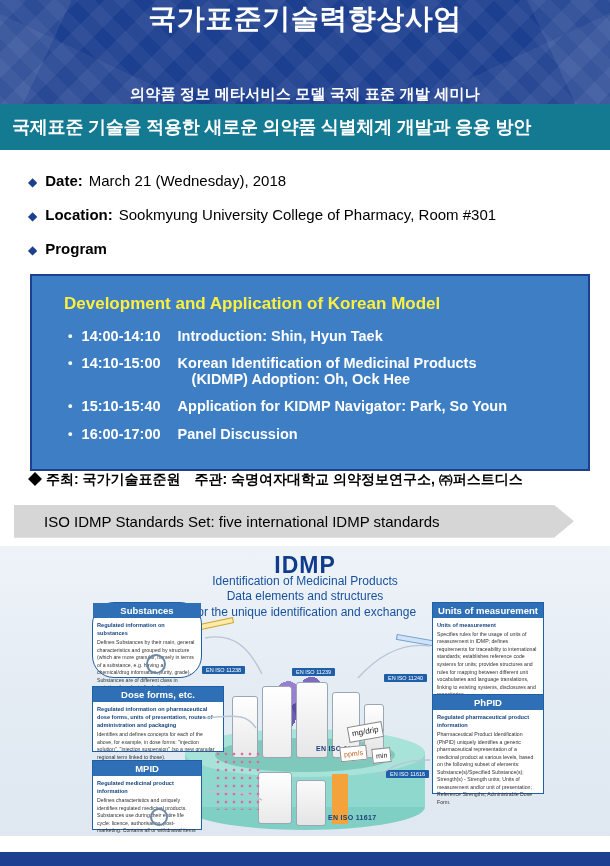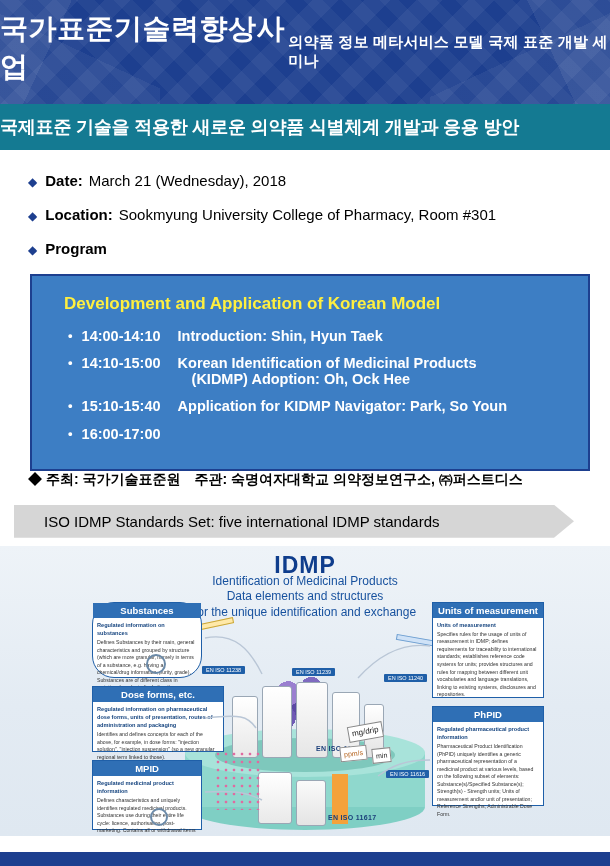--- a/index.html
+++ b/index.html
@@ -21,21 +21,21 @@
   .header {
     position: relative;
     height: 104px;
     background: #1d3f8f;
     background-image:
       linear-gradient(135deg, rgba(255,255,255,0.05) 25%, transparent 25%, transparent 50%, rgba(255,255,255,0.05) 50%, rgba(255,255,255,0.05) 75%, transparent 75%),
       linear-gradient(45deg, rgba(255,255,255,0.04) 25%, transparent 25%, transparent 50%, rgba(255,255,255,0.04) 50%, rgba(255,255,255,0.04) 75%, transparent 75%);
     background-size: 52px 52px, 38px 38px;
     overflow: hidden;
     display: flex;
-    flex-direction: row;
+    flex-direction: column;
     align-items: center;
     justify-content: space-between;
   }
   .header::before {
     content: "";
     position: absolute;
     left: -40px; top: -30px;
     width: 200px; height: 170px;
     background:
       linear-gradient(115deg, rgba(255,255,255,0.07) 0 45%, transparent 45%),
@@ -67,20 +67,21 @@
     font-weight: bold;
     letter-spacing: 0.2px;
   }
 
   
   .teal-band {
     background: #147a92;
     height: 46px;
     display: flex;
     align-items: center;
+    padding-left: 12px;
   }
   .teal-band .band-text {
     color: #ffffff;
     font-size: 18px;
     font-weight: bold;
     letter-spacing: -0.2px;
   }
 
   
   .info {
@@ -309,20 +310,21 @@
         </span>
       </li>
       <li class="program-item">
         <span class="bullet">•</span>
         <span class="pitem-time">15:10-15:40</span>
         <span class="pitem-desc">Application for KIDMP Navigator: Park, So Youn</span>
       </li>
       <li class="program-item">
         <span class="bullet">•</span>
         <span class="pitem-time">16:00-17:00</span>
+        <span class="pitem-desc">Panel Discussion</span>
       </li>
     </ul>
   </div>
 
   <div class="host-row">
     <span>◆ 주최: 국가기술표준원</span>
     <span class="host-sep"></span>
     <span>주관: 숙명여자대학교 의약정보연구소, ㈜퍼스트디스</span>
   </div>
 
@@ -393,21 +395,21 @@
     </div>
 
     <div class="fig-box" style="left:432px; top:56px; width:112px; height:96px;">
       <div class="fb-head">Units of measurement</div>
       <div class="fb-body">
         <b>Units of measurement</b>
         <span>Specifies rules for the usage of units of measurement in IDMP; defines requirements for traceability to international standards; establishes reference code systems for units; provides structures and rules for mapping between different unit vocabularies and language translations, linking to existing systems, disclosures and repositories.</span>
       </div>
     </div>
 
-    <div class="fig-box" style="left:432px; top:160px; width:112px; height:100px;">
+    <div class="fig-box" style="left:432px; top:148px; width:112px; height:100px;">
       <div class="fb-head">PhPID</div>
       <div class="fb-body">
         <b>Regulated pharmaceutical product information</b>
         <span>Pharmaceutical Product Identification (PhPID) uniquely identifies a generic pharmaceutical representation of a medicinal product at various levels, based on the following subset of elements: Substance(s)/Specified Substance(s); Strength(s) - Strength units; Units of measurement and/or unit of presentation; Reference Strengths; Administrable Dose Form.</span>
       </div>
     </div>
 
     <svg style="position:absolute; left:0; top:0; width:610px; height:290px; pointer-events:none;">
       <path d="M205,92 C235,86 250,104 262,128" stroke="#b9c6d6" stroke-width="1.4" fill="none"></path>
       <path d="M205,172 C240,168 248,170 256,182" stroke="#b9c6d6" stroke-width="1.4" fill="none"></path>

